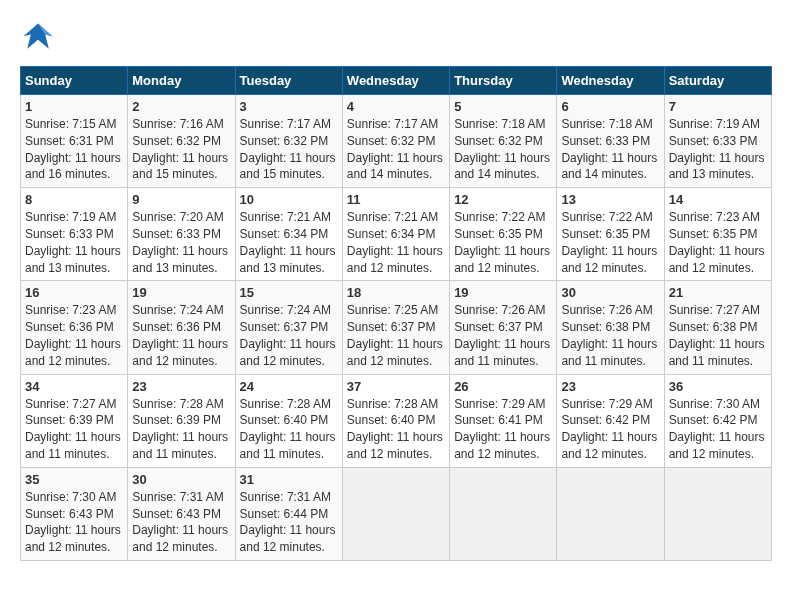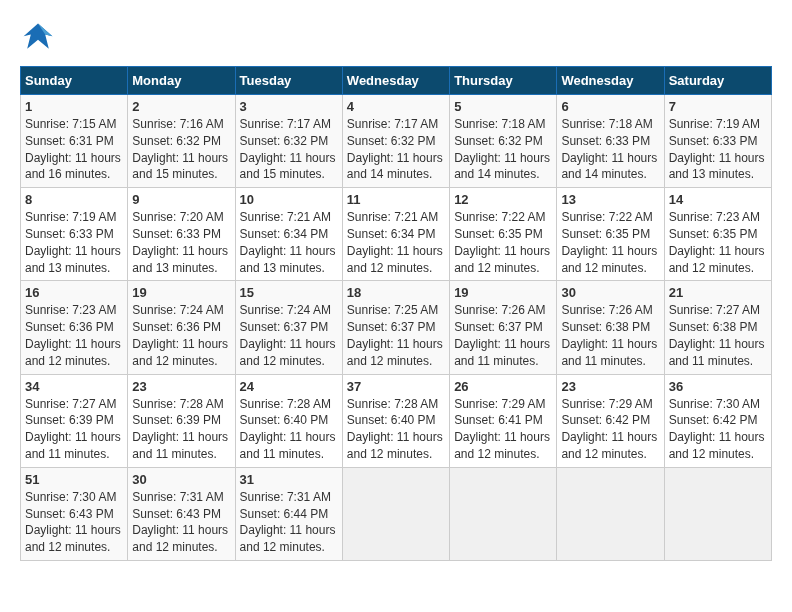--- a/index.html
+++ b/index.html
@@ -234,21 +234,21 @@
           <span class="day-number">23</span>
           <div class="day-info">Sunrise: 7:29 AM<br>Sunset: 6:42 PM<br>Daylight: 11 hours and 12 minutes.</div>
         </td>
         <td>
           <span class="day-number">36</span>
           <div class="day-info">Sunrise: 7:30 AM<br>Sunset: 6:42 PM<br>Daylight: 11 hours and 12 minutes.</div>
         </td>
       </tr>
       <tr>
         <td>
-          <span class="day-number">51</span>
+          <span class="day-number">35</span>
           <div class="day-info">Sunrise: 7:30 AM<br>Sunset: 6:43 PM<br>Daylight: 11 hours and 12 minutes.</div>
         </td>
         <td>
           <span class="day-number">30</span>
           <div class="day-info">Sunrise: 7:31 AM<br>Sunset: 6:43 PM<br>Daylight: 11 hours and 12 minutes.</div>
         </td>
         <td>
           <span class="day-number">31</span>
           <div class="day-info">Sunrise: 7:31 AM<br>Sunset: 6:44 PM<br>Daylight: 11 hours and 12 minutes.</div>
         </td>

